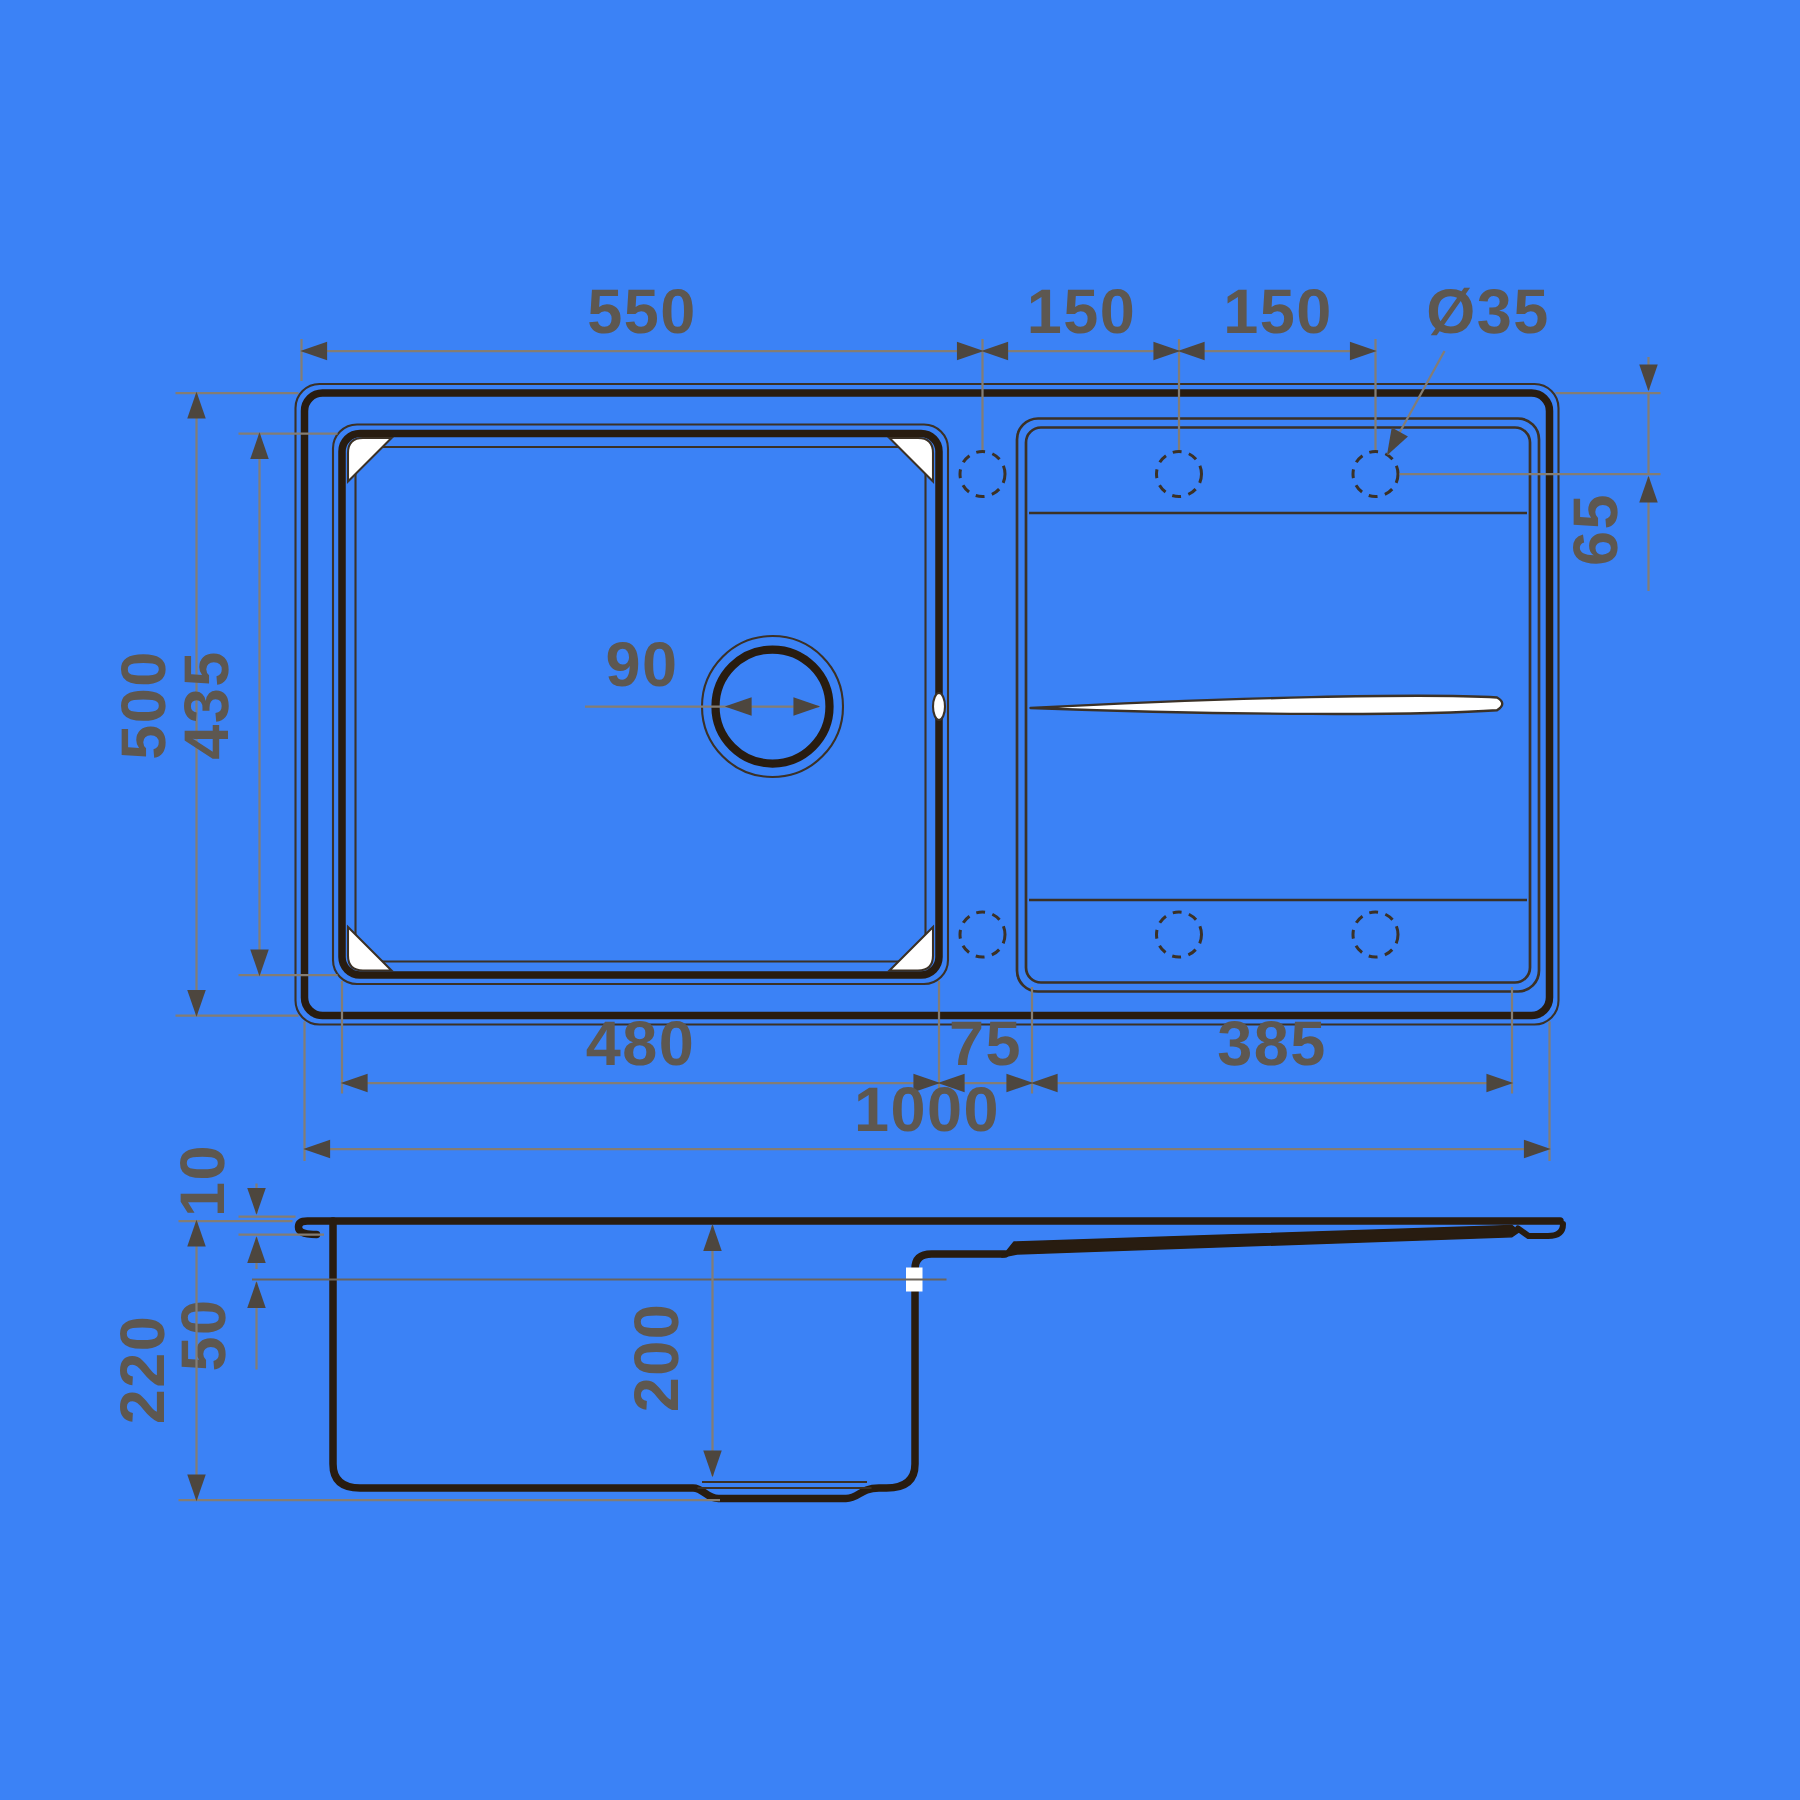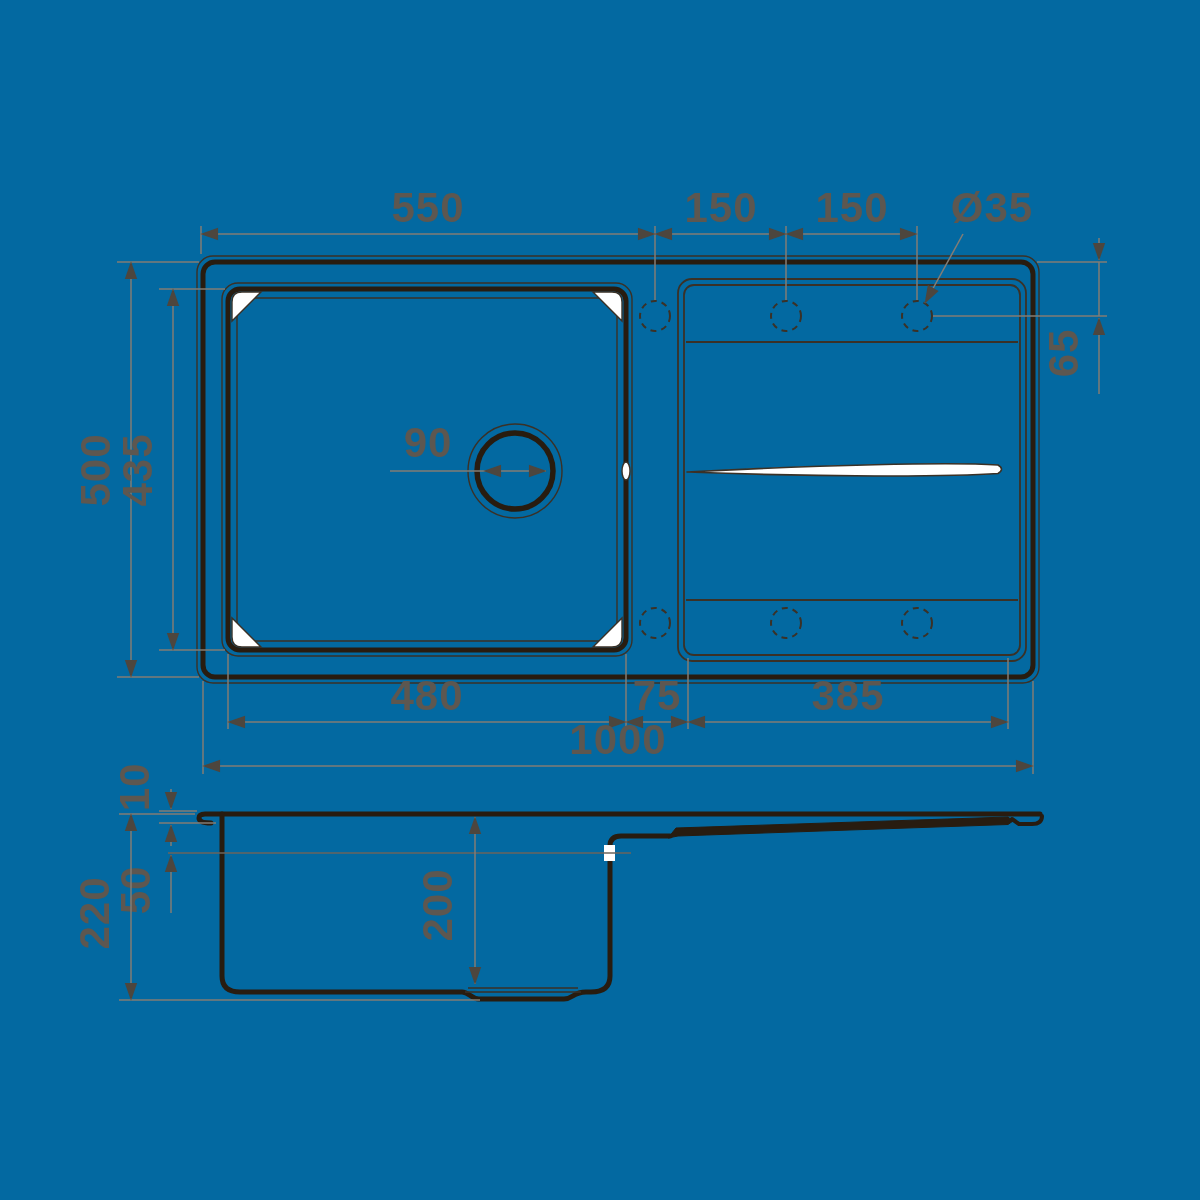--- a/index.html
+++ b/index.html
@@ -1,16 +1,16 @@
 <!DOCTYPE html>
 <html><head>
 <meta charset="utf-8">
 <style>
   html,body{margin:0;padding:0;background:#ffffff;}
-  .canvas{width:1200px;height:1200px;background:#0369a1;position:relative;overflow:hidden;
+  .canvas{width:1200px;height:1200px;background:#3b82f6;position:relative;overflow:hidden;
           font-family:"Liberation Sans",sans-serif;}
   svg{display:block;}
   
   .ink5  {fill:none;stroke:#281c10;stroke-width:5;stroke-linecap:round;stroke-linejoin:round;}
   .ink4  {fill:none;stroke:#281c10;stroke-width:4;stroke-linecap:round;stroke-linejoin:round;}
   .thin2 {fill:none;stroke:#3b3126;stroke-width:1.8;}
   .thin15{fill:none;stroke:#3b3126;stroke-width:1.4;}
   .dash  {fill:none;stroke:#3b3126;stroke-width:2;stroke-dasharray:6 5;}
   .dim   {fill:none;stroke:#837d75;stroke-width:1.5;}
   .water {fill:none;stroke:#6b645c;stroke-width:1.4;}

